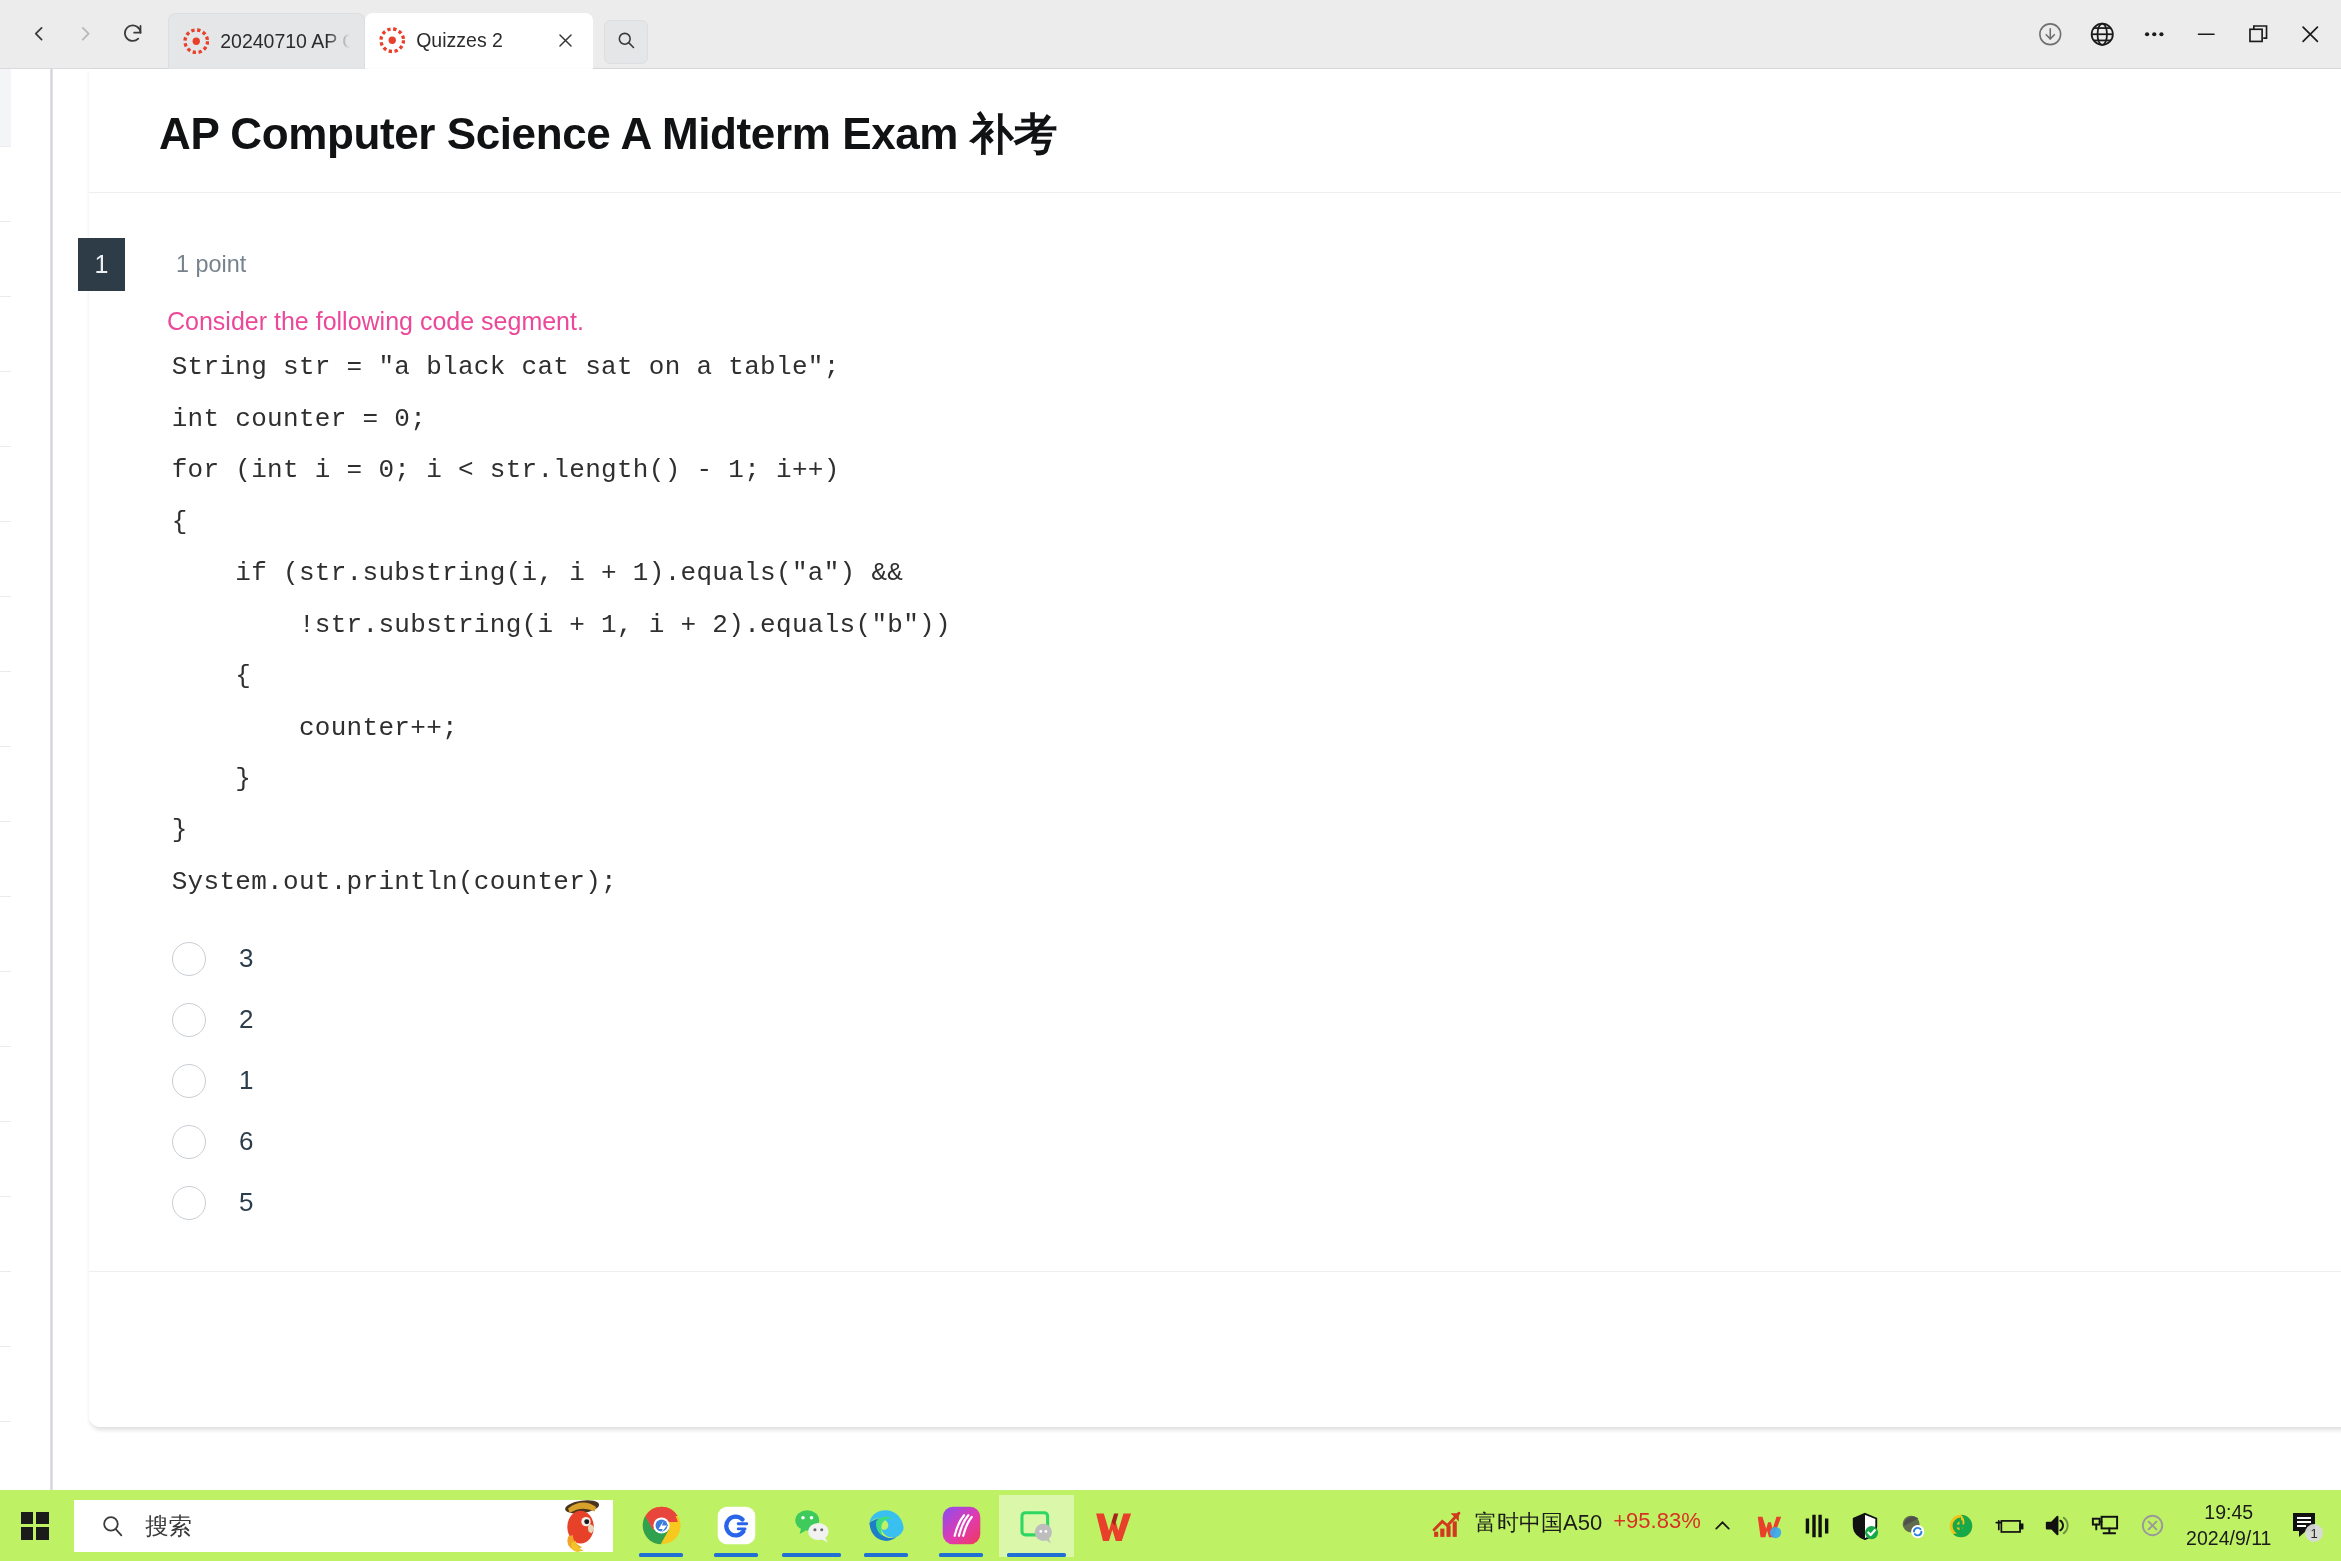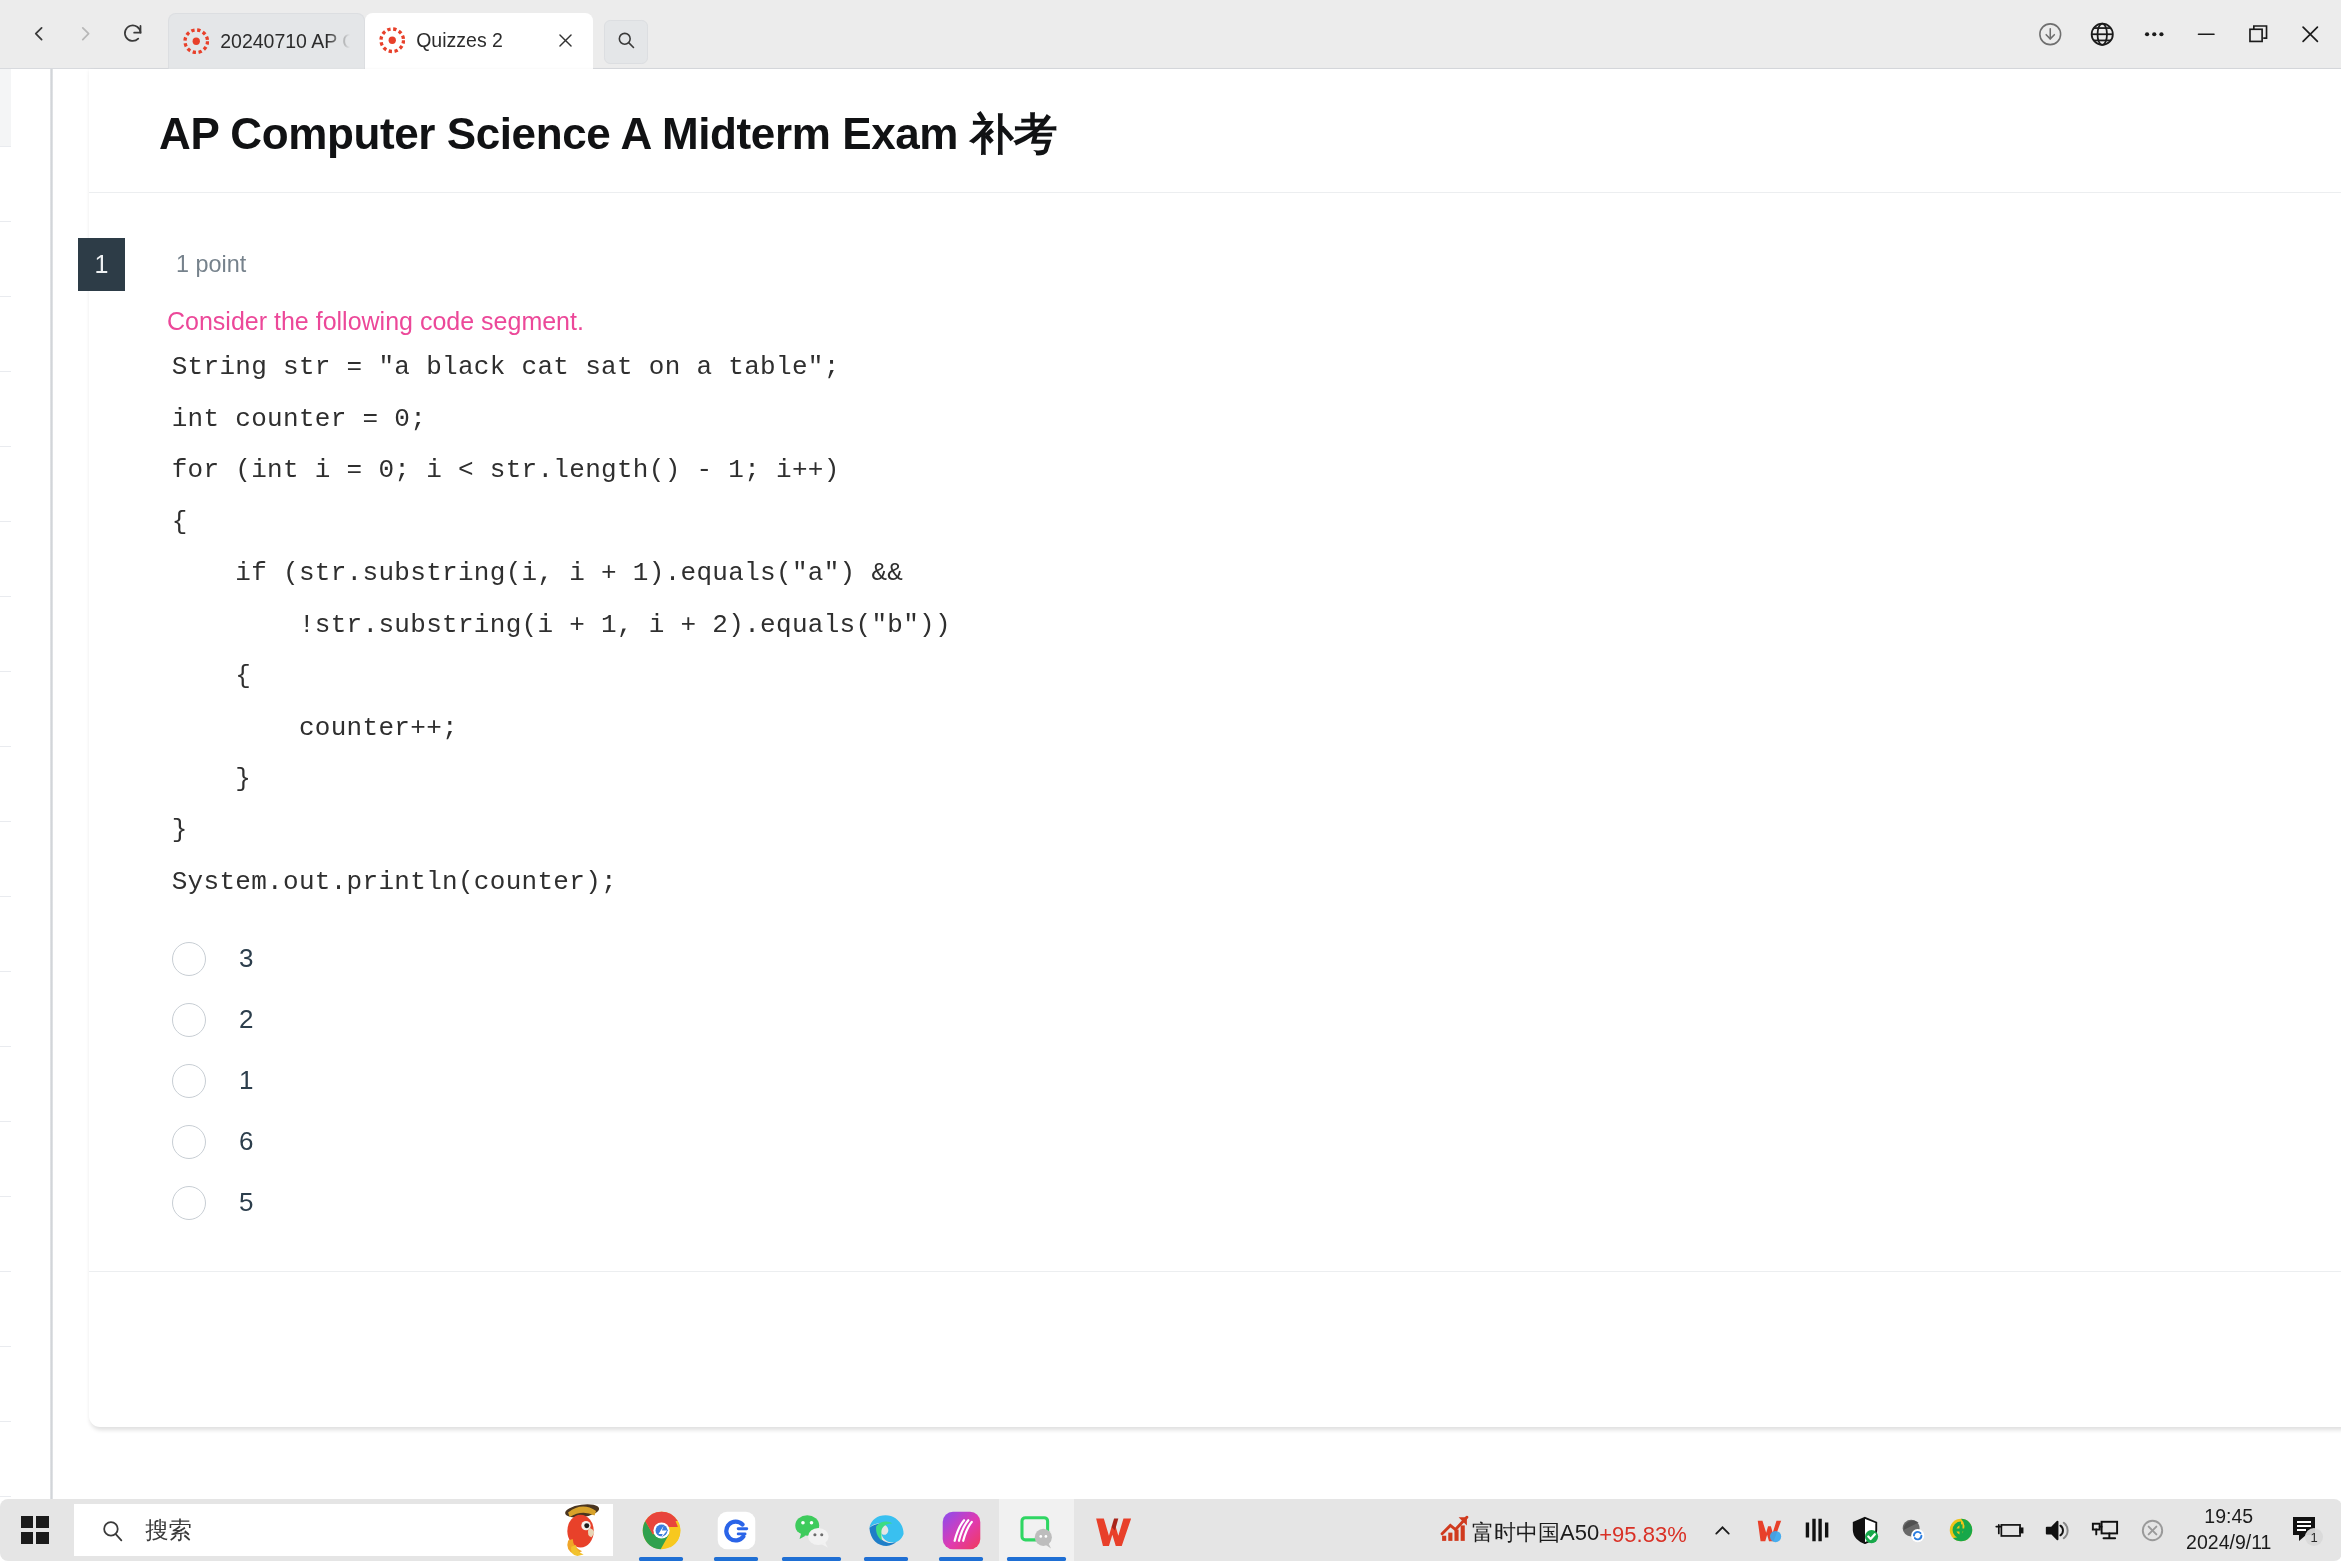--- a/index.html
+++ b/index.html
@@ -149,23 +149,23 @@
   }
 
   .card-footer-divider {
     position: absolute; left: 0; right: 0; top: 1202px;
     border-top: 0.8px solid #eceef0;
   }
 
   
   .taskbar {
     position: absolute; left: 0; bottom: 0;
-    width: 2342px; height: 62px;
-    background: #e5e5e5;
-    display: flex; align-items: center; border-radius: 8px;
+    width: 2342px; height: 71px;
+    background: #bef264;
+    display: flex; align-items: center;
   }
   .tb-start {
     width: 69px; height: 62px;
     display: flex; align-items: center; justify-content: center;
   }
   .win-logo { width: 28px; height: 28px; display: grid;
     grid-template-columns: 1fr 1fr; grid-template-rows: 1fr 1fr; gap: 3.1px; }
   .win-logo span { background: #1b1b1b; display: block; }
 
   .tb-search {
@@ -186,21 +186,21 @@
   }
   .tb-app.active-app { background: rgba(255,255,255,0.45); }
   .tb-app .ind {
     position: absolute; bottom: 0; height: 3.9px; width: 44px;
     background: #1f6fd4; border-radius: 1.6px;
   }
   .tb-app .ind.wide { width: 59px; }
   .app-ico { width: 41px; height: 41px; display: block; }
 
   .tb-right { margin-left: auto; display: flex; align-items: center; padding-right: 7.8px; height: 62px;}
-  .ticker { display: flex; align-items: flex-end; margin-right: 14px; }
+  .ticker { display: flex; align-items: flex-start; gap: 11px; }
   .ticker-name { font-size: 22px; color: #1b1b1b; }
   .ticker-val { font-size: 22px; color: #d93025; }
   .tray-chevron { width: 44px; display: flex; align-items: center; justify-content: center; color: #1b1b1b; }
   .tray-ico { width: 48px; height: 62px; display: flex; align-items: center; justify-content: center; }
   .tray-ico svg, .tray-ico img { display: block; }
   .clock {
     margin-left: 9.4px; margin-right: 7.8px; text-align: center;
     font-size: 19.5px; color: #1b1b1b; line-height: 1.32;
   }
   .notif { width: 55px; height: 62px; display: flex; align-items: center; justify-content: center; position: relative;}

